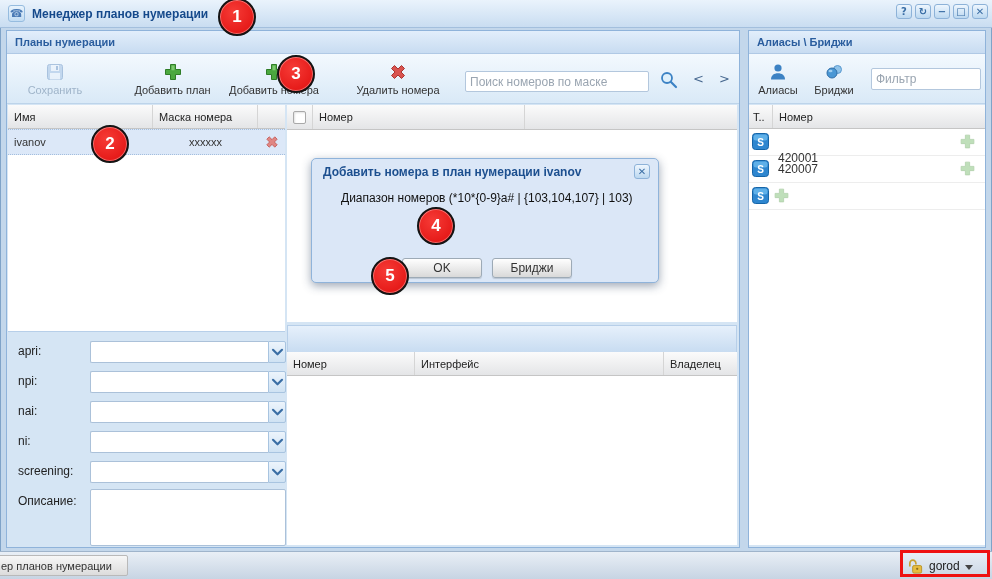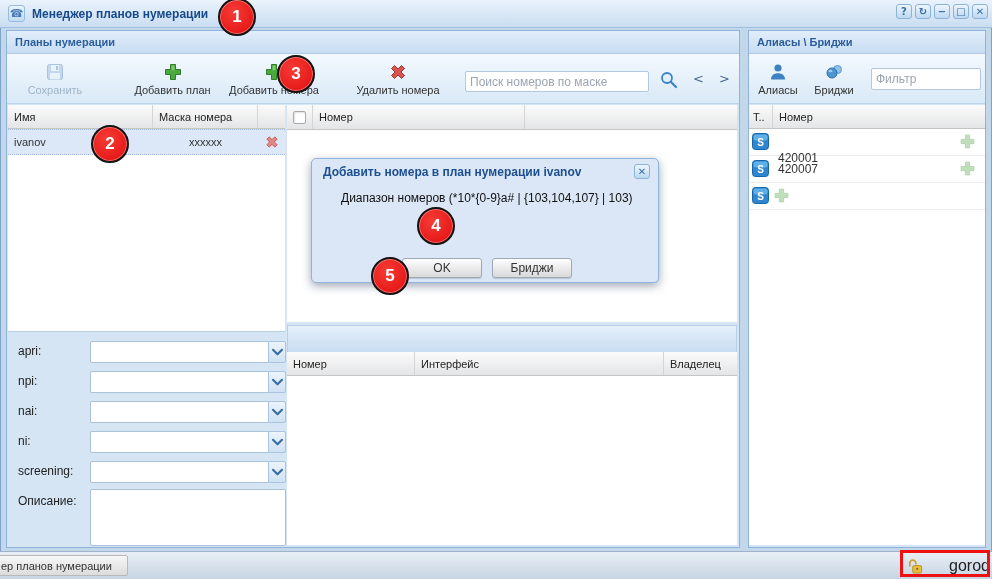--- a/index.html
+++ b/index.html
@@ -84,21 +84,21 @@
 
   
   .taskbar { left:0; top:551px; width:992px; height:28px;
     background: linear-gradient(#e9eff6,#c7d4e3); border-top:1px solid #9fb4cb; }
   .task-btn { position:absolute; left:-6px; top:3px; width:134px; height:21px;
     background: linear-gradient(#f7f7f7,#dcdcdc); border:1px solid #b9b9b9;
     border-radius:2px; color:#333; padding:4px 4px 0 6px; white-space:nowrap;
     overflow:hidden; cursor:pointer; }
   .user-chip { position:absolute; left:907px; top:3px; height:22px; display:flex;
     align-items:center; gap:5px; cursor:pointer; }
-  .user-chip .uname { font-size:16px; color:#222;margin-left:20px; }
+  .user-chip .uname { font-size:12px; color:#222; }
   .caret { width:0; height:0; border-left:4px solid transparent;
     border-right:4px solid transparent; border-top:5px solid #444; margin-top:2px; }
   .red-rect { left:900px; top:550px; width:90px; height:27px;
     border:3px solid #ee1111; z-index:55; pointer-events:none; }
 
   
   .circle { width:38px; height:38px; border-radius:50%; z-index:50;
     background: radial-gradient(circle at 40% 35%, #f63b36, #df0d0d);
     border:2px solid #141414; color:#fff; font-weight:bold; font-size:17px;
     display:flex; align-items:center; justify-content:center;

